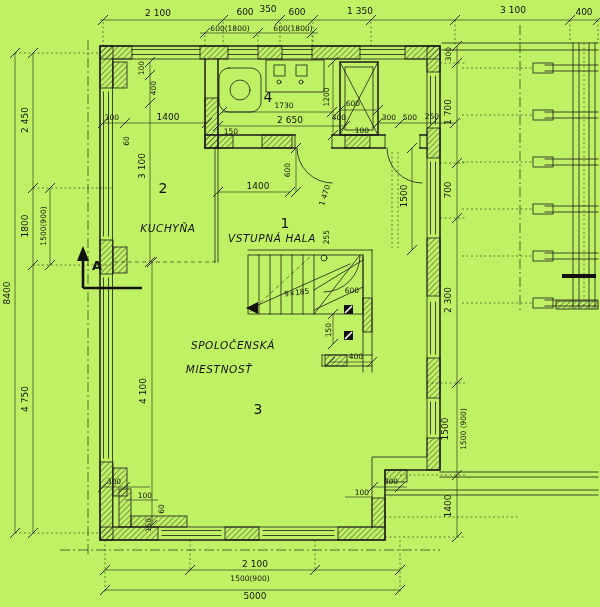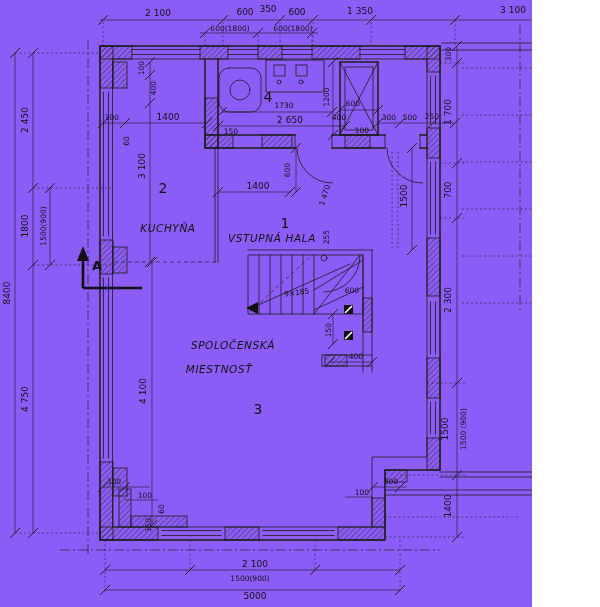--- a/index.html
+++ b/index.html
@@ -1,16 +1,16 @@
 <!DOCTYPE html>
 <html><head>
 <meta charset="utf-8">
 <style>
   html,body{margin:0;padding:0;background:#ffffff;}
-  #sheet{position:relative;width:532px;height:607px;background:#8b5cf6;overflow:hidden;}
+  #sheet{position:relative;width:600px;height:607px;background:#bef264;overflow:hidden;}
   svg{display:block}
   .w{fill:none;stroke:#1c1c1c;stroke-width:1.5;stroke-linecap:square}
   .t{fill:none;stroke:#1c1c1c;stroke-width:.8;stroke-linecap:square}
   .d{fill:none;stroke:#1c1c1c;stroke-width:.6}
   .dot{fill:none;stroke:#1c1c1c;stroke-width:.55;stroke-dasharray:2 2.5}
   .dsh{fill:none;stroke:#1c1c1c;stroke-width:.6;stroke-dasharray:4 3}
   .dd{fill:none;stroke:#1c1c1c;stroke-width:.65;stroke-dasharray:10 3 2 3}
   .h{fill:url(#hp);stroke:#1c1c1c;stroke-width:.8}
   .ink{fill:#111;stroke:none}
   text{font-family:"DejaVu Sans",sans-serif;fill:#111}

